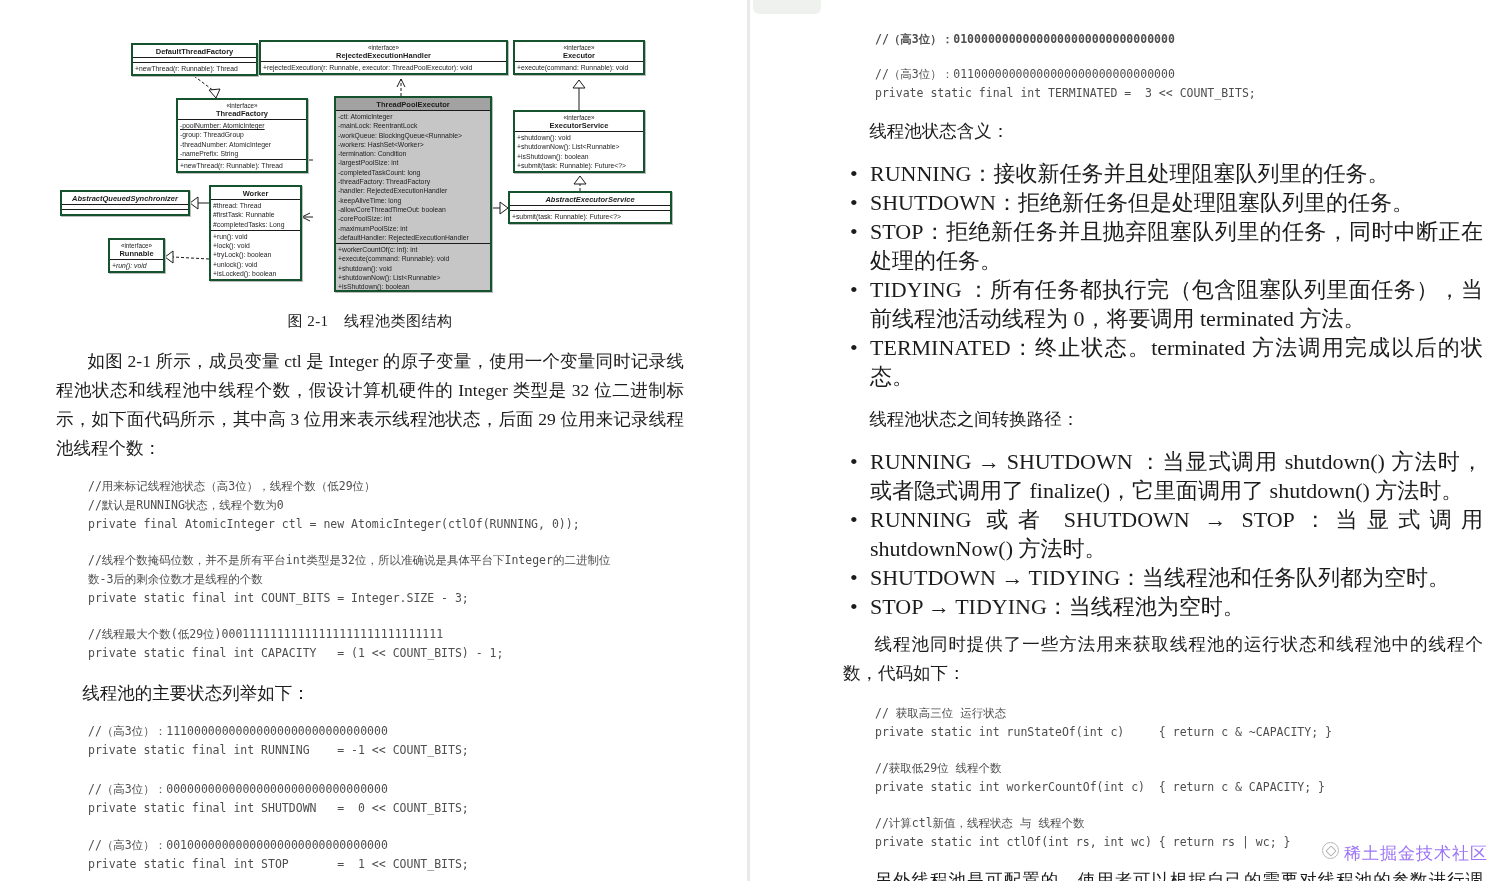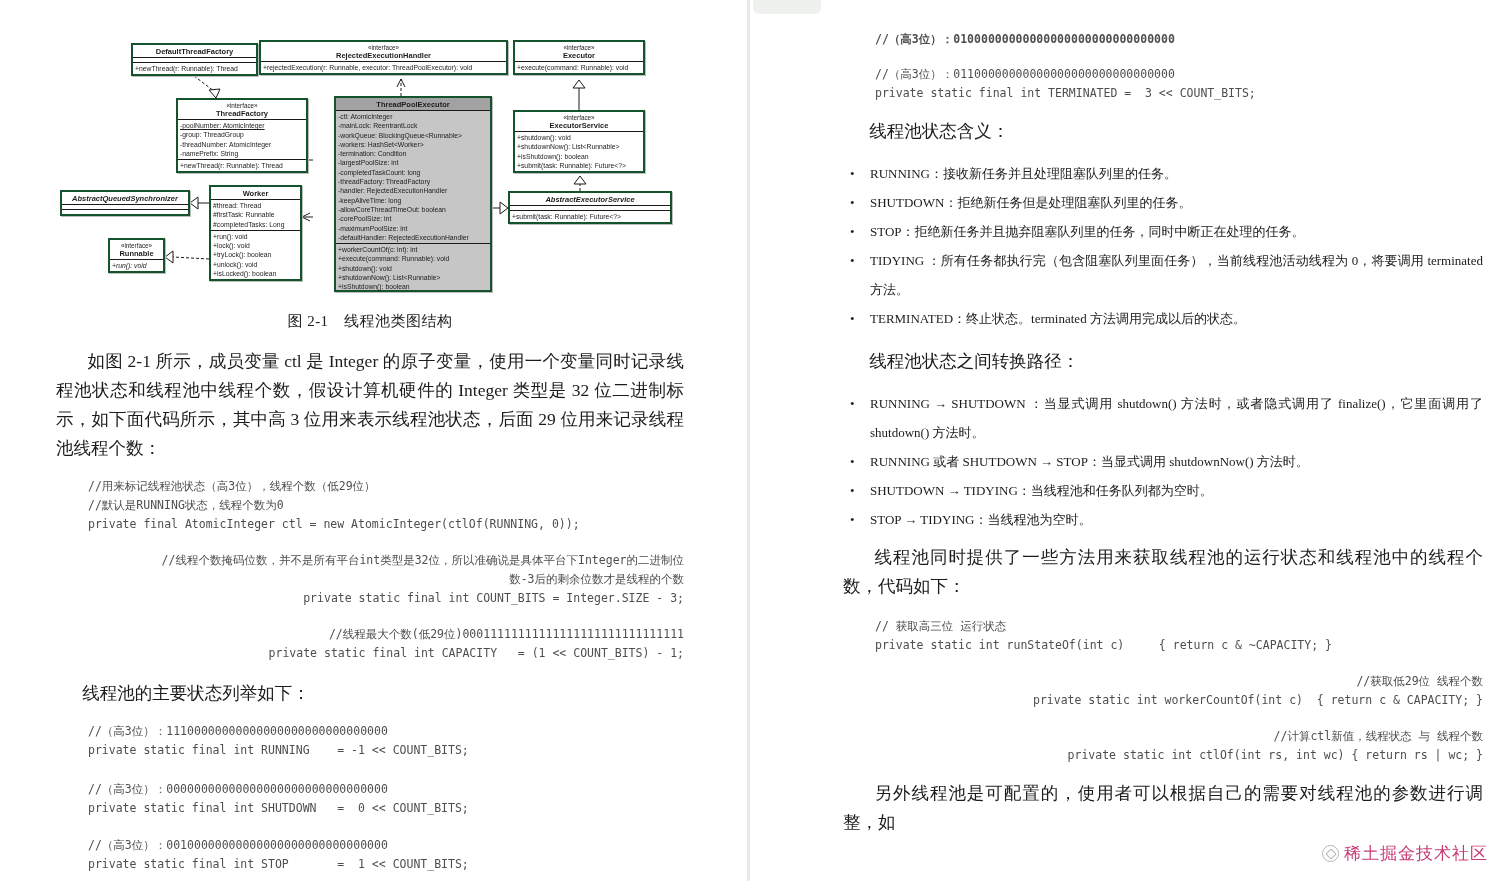--- a/index.html
+++ b/index.html
@@ -32,31 +32,31 @@
   .uml-svg { position:absolute; left:0; top:0; width:628px; height:262px; }
 
   
   .fig-caption { margin-top:15px; text-align:center; font-size:15px; letter-spacing:.5px; }
   .para { margin-top:16px; font-size:17.5px; line-height:29px; text-align:justify; text-indent:1.8em; }
   .para.tight { margin-top:9px; }
   .heading { font-size:17.5px; line-height:29px; text-indent:1.5em; }
   .code { font-family:"DejaVu Sans Mono", monospace; font-size:11.5px; line-height:19px;
           color:#4e4e4e; padding-left:32px; }
   .code .code-line { white-space:pre; }
-  .mt14{margin-top:14px;} .mt16{margin-top:16px;} .mt17{margin-top:17px;text-align:right;} .mt18{margin-top:18px;}
+  .mt14{margin-top:14px;} .mt16{margin-top:16px;} .mt17{margin-top:17px;} .mt18{margin-top:18px;}
   .mt20{margin-top:20px;}
 
   .bullet-list { margin-top:13px; }
-  .bullet-list .bullet-item { position:relative; padding-left:27px; font-size:13px;
+  .bullet-list .bullet-item { position:relative; padding-left:27px; font-size:22px;
           line-height:29px; text-align:justify; }
   .bullet-list .bullet-item::before { content:"\2022"; position:absolute; left:7px; top:0; }
 
   
-  .watermark { position:absolute; left:1322px; top:842px; display:flex; align-items:center;
-               gap:5px; color:#be185d; opacity:.85; font-family:"Liberation Sans", sans-serif; }
+  .watermark { position:absolute; left:1322px; top:842px; display:flex; align-items:flex-start;
+               gap:5px; color:#8b5cf6; opacity:.85; font-family:"Liberation Sans", sans-serif; }
   .watermark .wm-icon { width:17px; height:17px; border:1.5px solid #a9a9a9; border-radius:50%;
                display:inline-block; position:relative; }
   .watermark .wm-icon::after { content:""; position:absolute; left:4px; top:4px; width:6px; height:6px;
                border:1.5px solid #a9a9a9; border-radius:1px; transform:rotate(45deg); }
   .watermark .wm-text { font-size:17px; letter-spacing:1px; }
 </style>
 </head>
 <body>
 
 <div class="spread">

